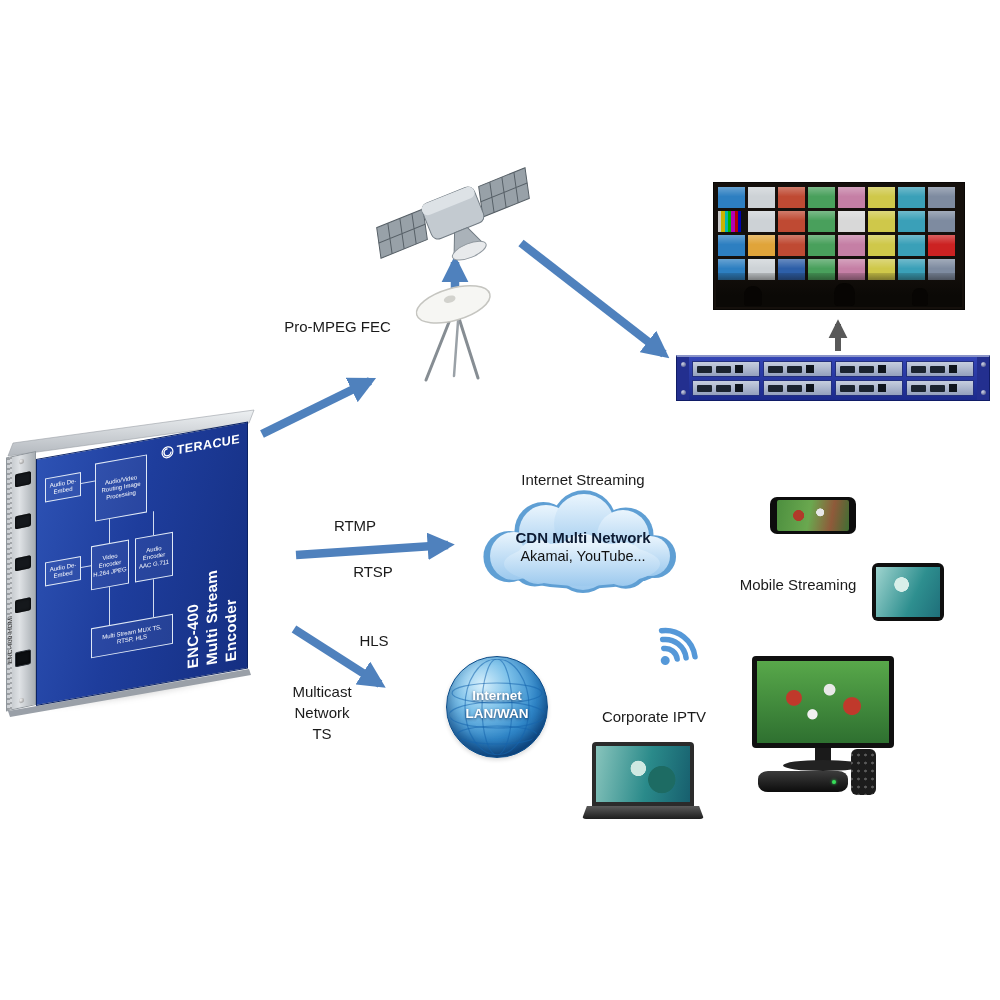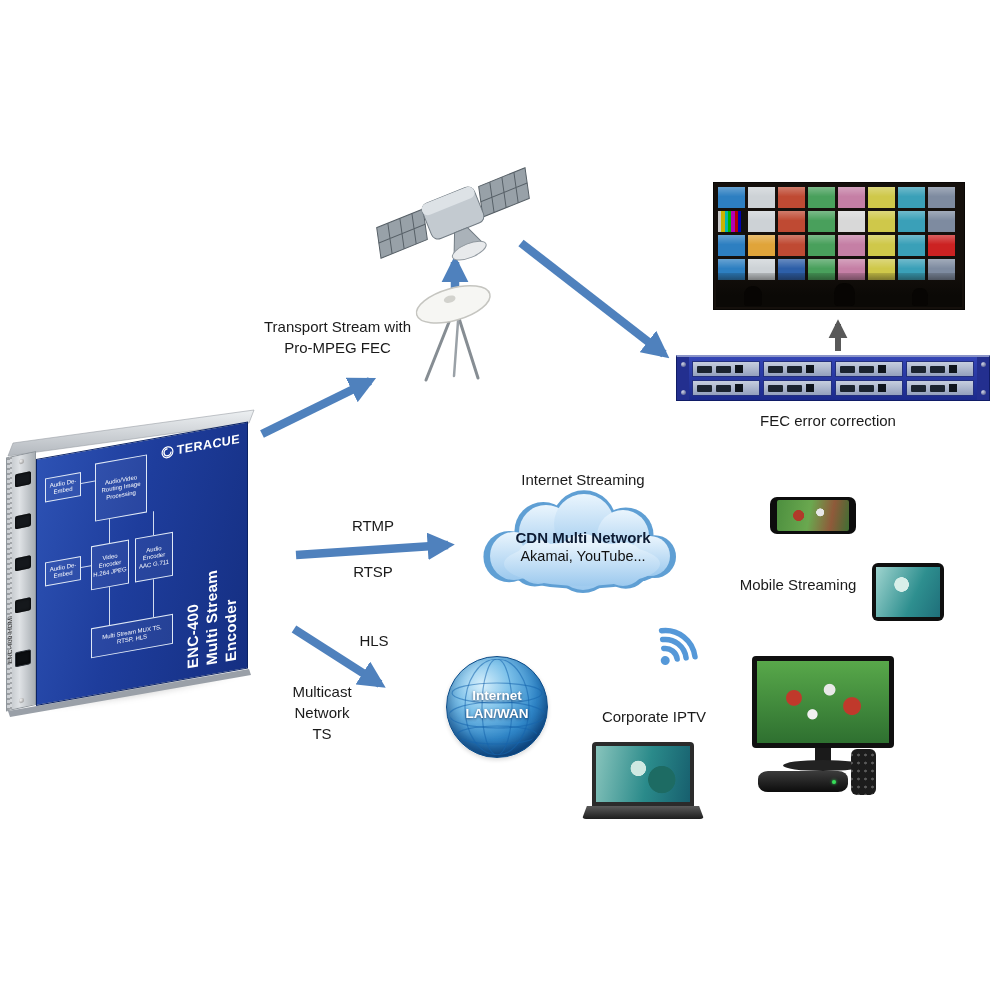--- a/index.html
+++ b/index.html
@@ -257,21 +257,20 @@
   <div class="wire" style="left:116px;top:140px;width:1px;height:38px"></div>
 
   <div class="enc-model">
     <div>ENC-400</div>
     <div>Multi Stream</div>
     <div>Encoder</div>
   </div>
 </div>
 
 <div class="lbl" style="left:240px;top:316px;width:195px">
-  <div>Transport Stream with</div>
   <div>Pro-MPEG FEC</div>
 </div>
 
 <div class="crt">
   <div class="cells">
     <i></i>
       <i></i>
       <i></i>
       <i></i>
       <i></i>
@@ -351,25 +350,24 @@
       </div>
     <div class="mod">
         <span class="conn"></span>
         <span class="conn"></span>
         <span class="rj45"></span>
       </div>
   </div>
 </div>
 
 <div class="lbl" style="left:707px;top:410px;width:242px">
-  <div>FEC error correction</div>
 </div>
 
 <div class="lbl" style="left:498px;top:469px;width:170px">Internet Streaming</div>
-<div class="lbl" style="left:340px;top:515px;width:66px">RTMP</div>
+<div class="lbl" style="left:322px;top:515px;width:66px">RTMP</div>
 <div class="lbl" style="left:340px;top:561px;width:66px">RTSP</div>
 
 <div class="cloud-text">
   <div class="cloud-title">CDN Multi Network</div>
   <div class="cloud-sub">Akamai, YouTube...</div>
 </div>
 
 <div class="phone">
     <div class="scr"></div>
   </div>

